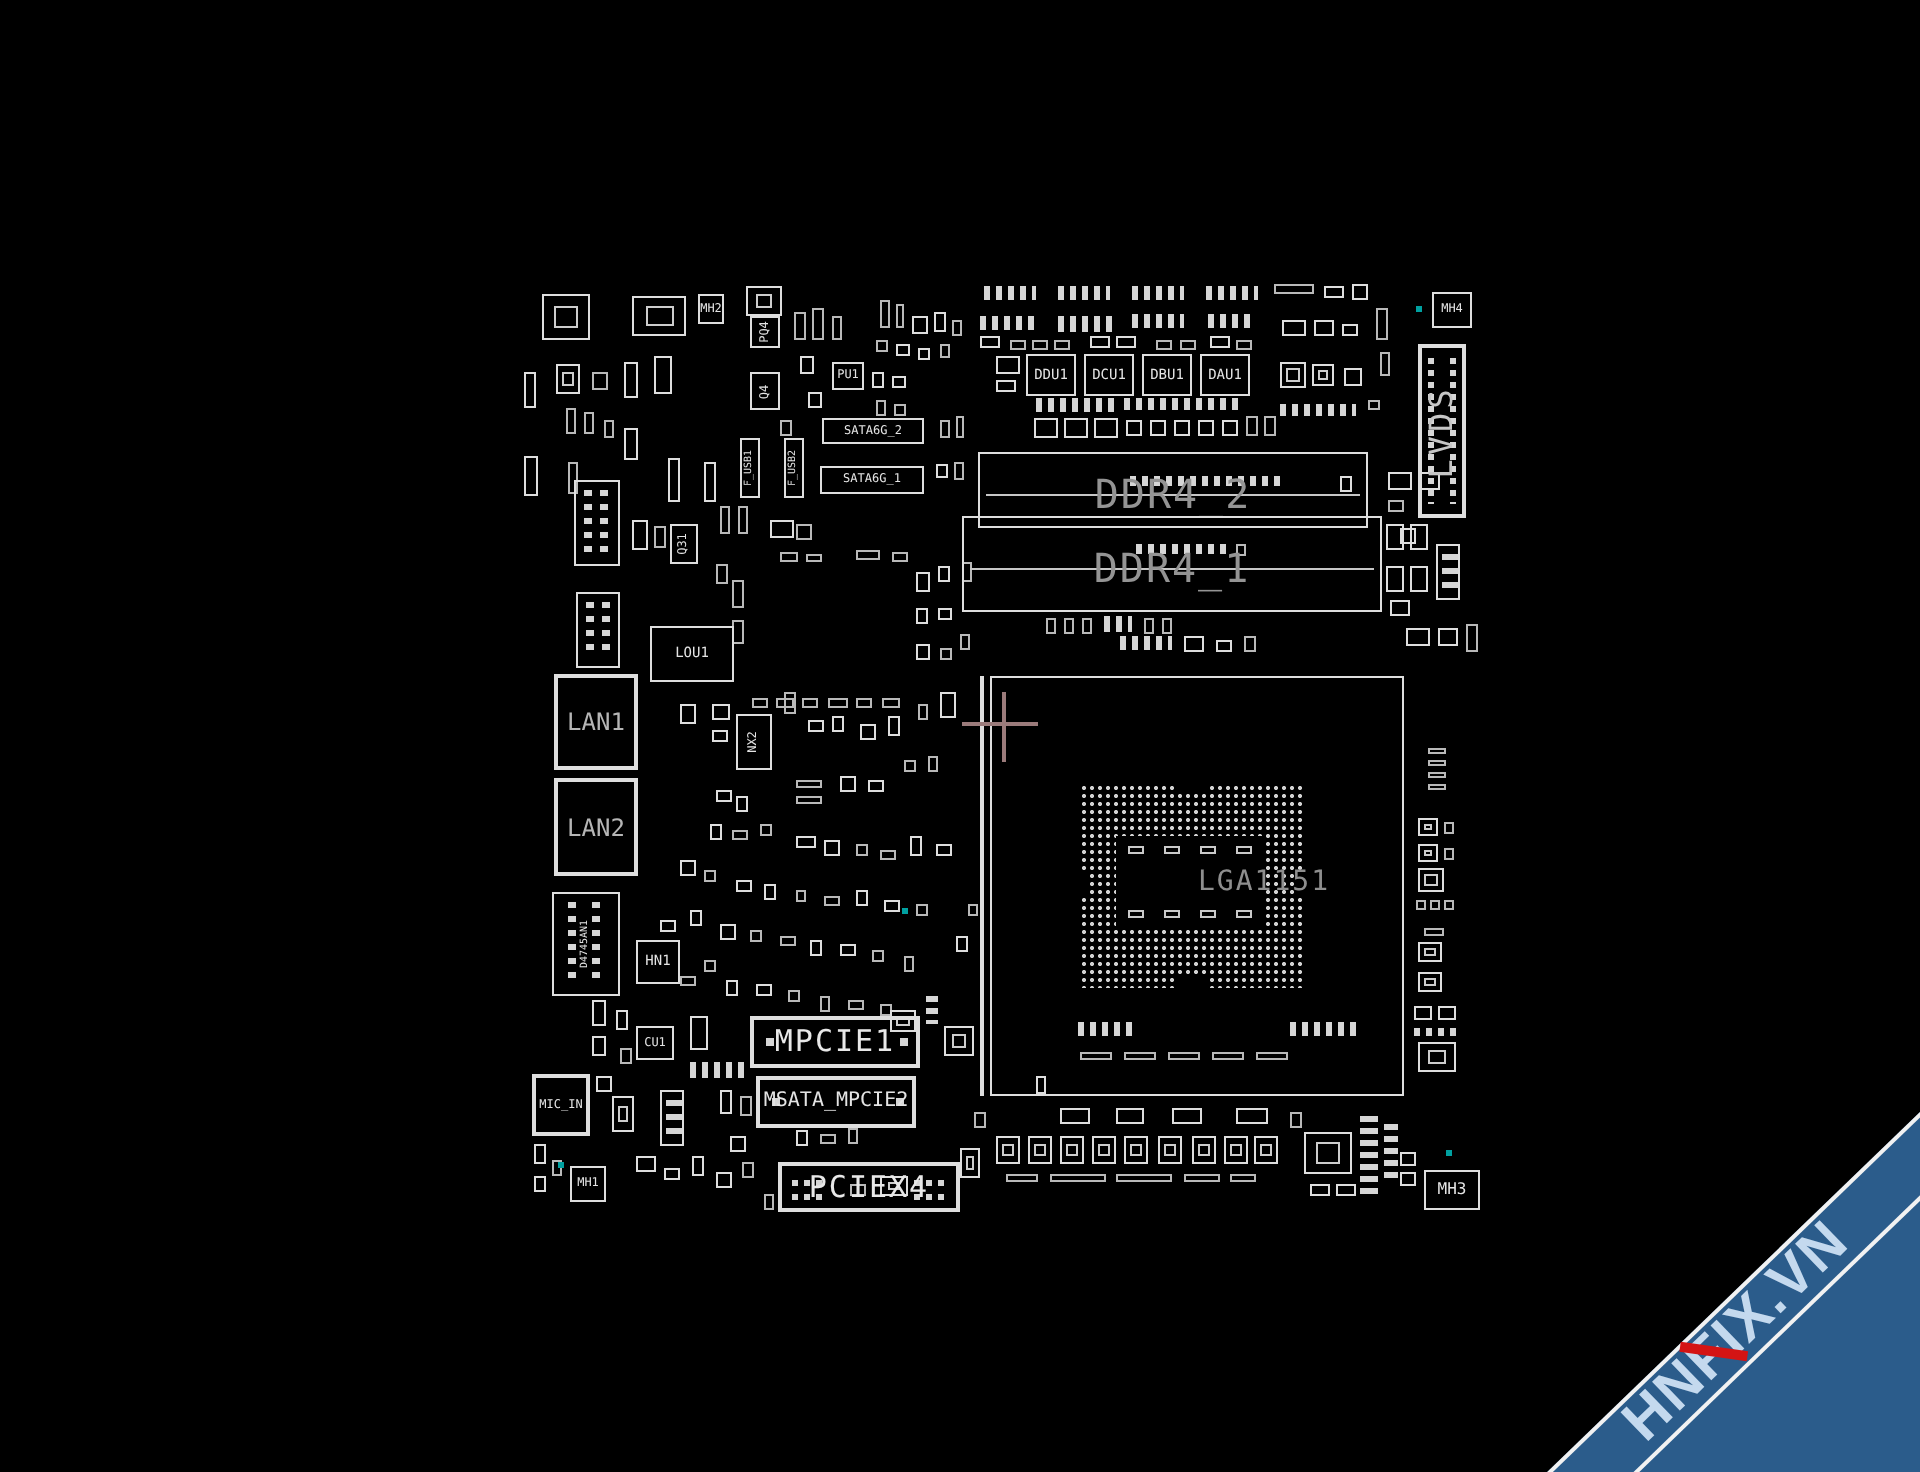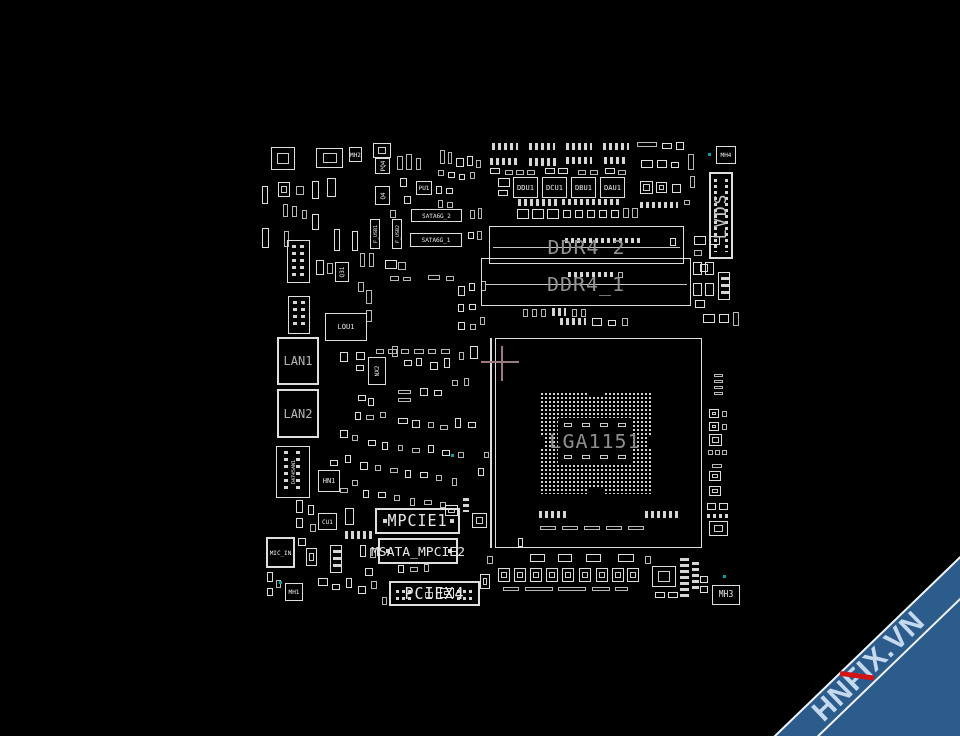--- a/index.html
+++ b/index.html
@@ -16,26 +16,26 @@
         background-image:repeating-linear-gradient(180deg,#d6d6d6 0 3px,transparent 3px 7px);}
   .bga{background-image:radial-gradient(circle,#c9c9c9 .8px,transparent 1.05px);background-size:3px 3px;}
   .lga{position:absolute;background-image:radial-gradient(circle,#d2d2d2 .9px,transparent 1.15px);background-size:4px 4px;}
   .blk{position:absolute;background:#000;}
   .padp{position:absolute;border:1px solid #c9c9c9;box-sizing:border-box;}
   .dimm-line{position:absolute;left:3px;right:3px;top:55%;height:1px;background:#c6c6c6;}
   .dot{position:absolute;top:50%;margin-top:-2px;width:4px;height:4px;background:#d6d6d6;}
   .lbl{position:absolute;left:50%;top:50%;transform:translate(-50%,-50%);line-height:1;white-space:nowrap;color:#e4e4e4;}
   .lbl.rot{transform:translate(-50%,-50%) rotate(-90deg);}
   .lbl.at55{top:55%;}
-  .fz5{font-size:5px;}.fz6{font-size:6px;}.fz7{font-size:7px;}.fz8{font-size:8px;}.fz9{font-size:13px;}
+  .fz5{font-size:5px;}.fz6{font-size:6px;}.fz7{font-size:7px;}.fz8{font-size:8px;}.fz9{font-size:10px;}
   .fz12{font-size:12px;color:#b5b5b5;}
   .fz15{font-size:15px;letter-spacing:1px;color:#e8e8e8;}
   .fzlvds{font-size:16px;letter-spacing:2px;color:#c6c6c6;}
   .fzdimm{font-size:20px;color:#949494;letter-spacing:1px;}
-  .fzlga{font-size:20px;color:#8e8e8e;letter-spacing:1px;}
+  .fzlga{font-size:14px;color:#8e8e8e;letter-spacing:1px;margin-left:37px;}
   .fzpch{font-size:14px;color:#a9a9a9;letter-spacing:2px;}
   .xline{position:absolute;}
   .tdot{position:absolute;}
   .wm{position:absolute;left:734px;top:624px;width:400px;height:220px;transform:rotate(-44deg);box-sizing:border-box;}
   .wm-textzone{position:absolute;left:0;top:0;right:0;height:26px;display:flex;align-items:center;justify-content:center;}
   .wm-text{font-family:"Liberation Sans",sans-serif;font-weight:bold;font-size:29px;letter-spacing:1px;line-height:1;}
   .wm-stripe{position:absolute;left:0;right:0;top:28px;height:2px;}
   .wm-slash{position:absolute;left:168px;top:10px;width:34px;height:5px;transform:rotate(52deg);}
 </style>
 </head>

